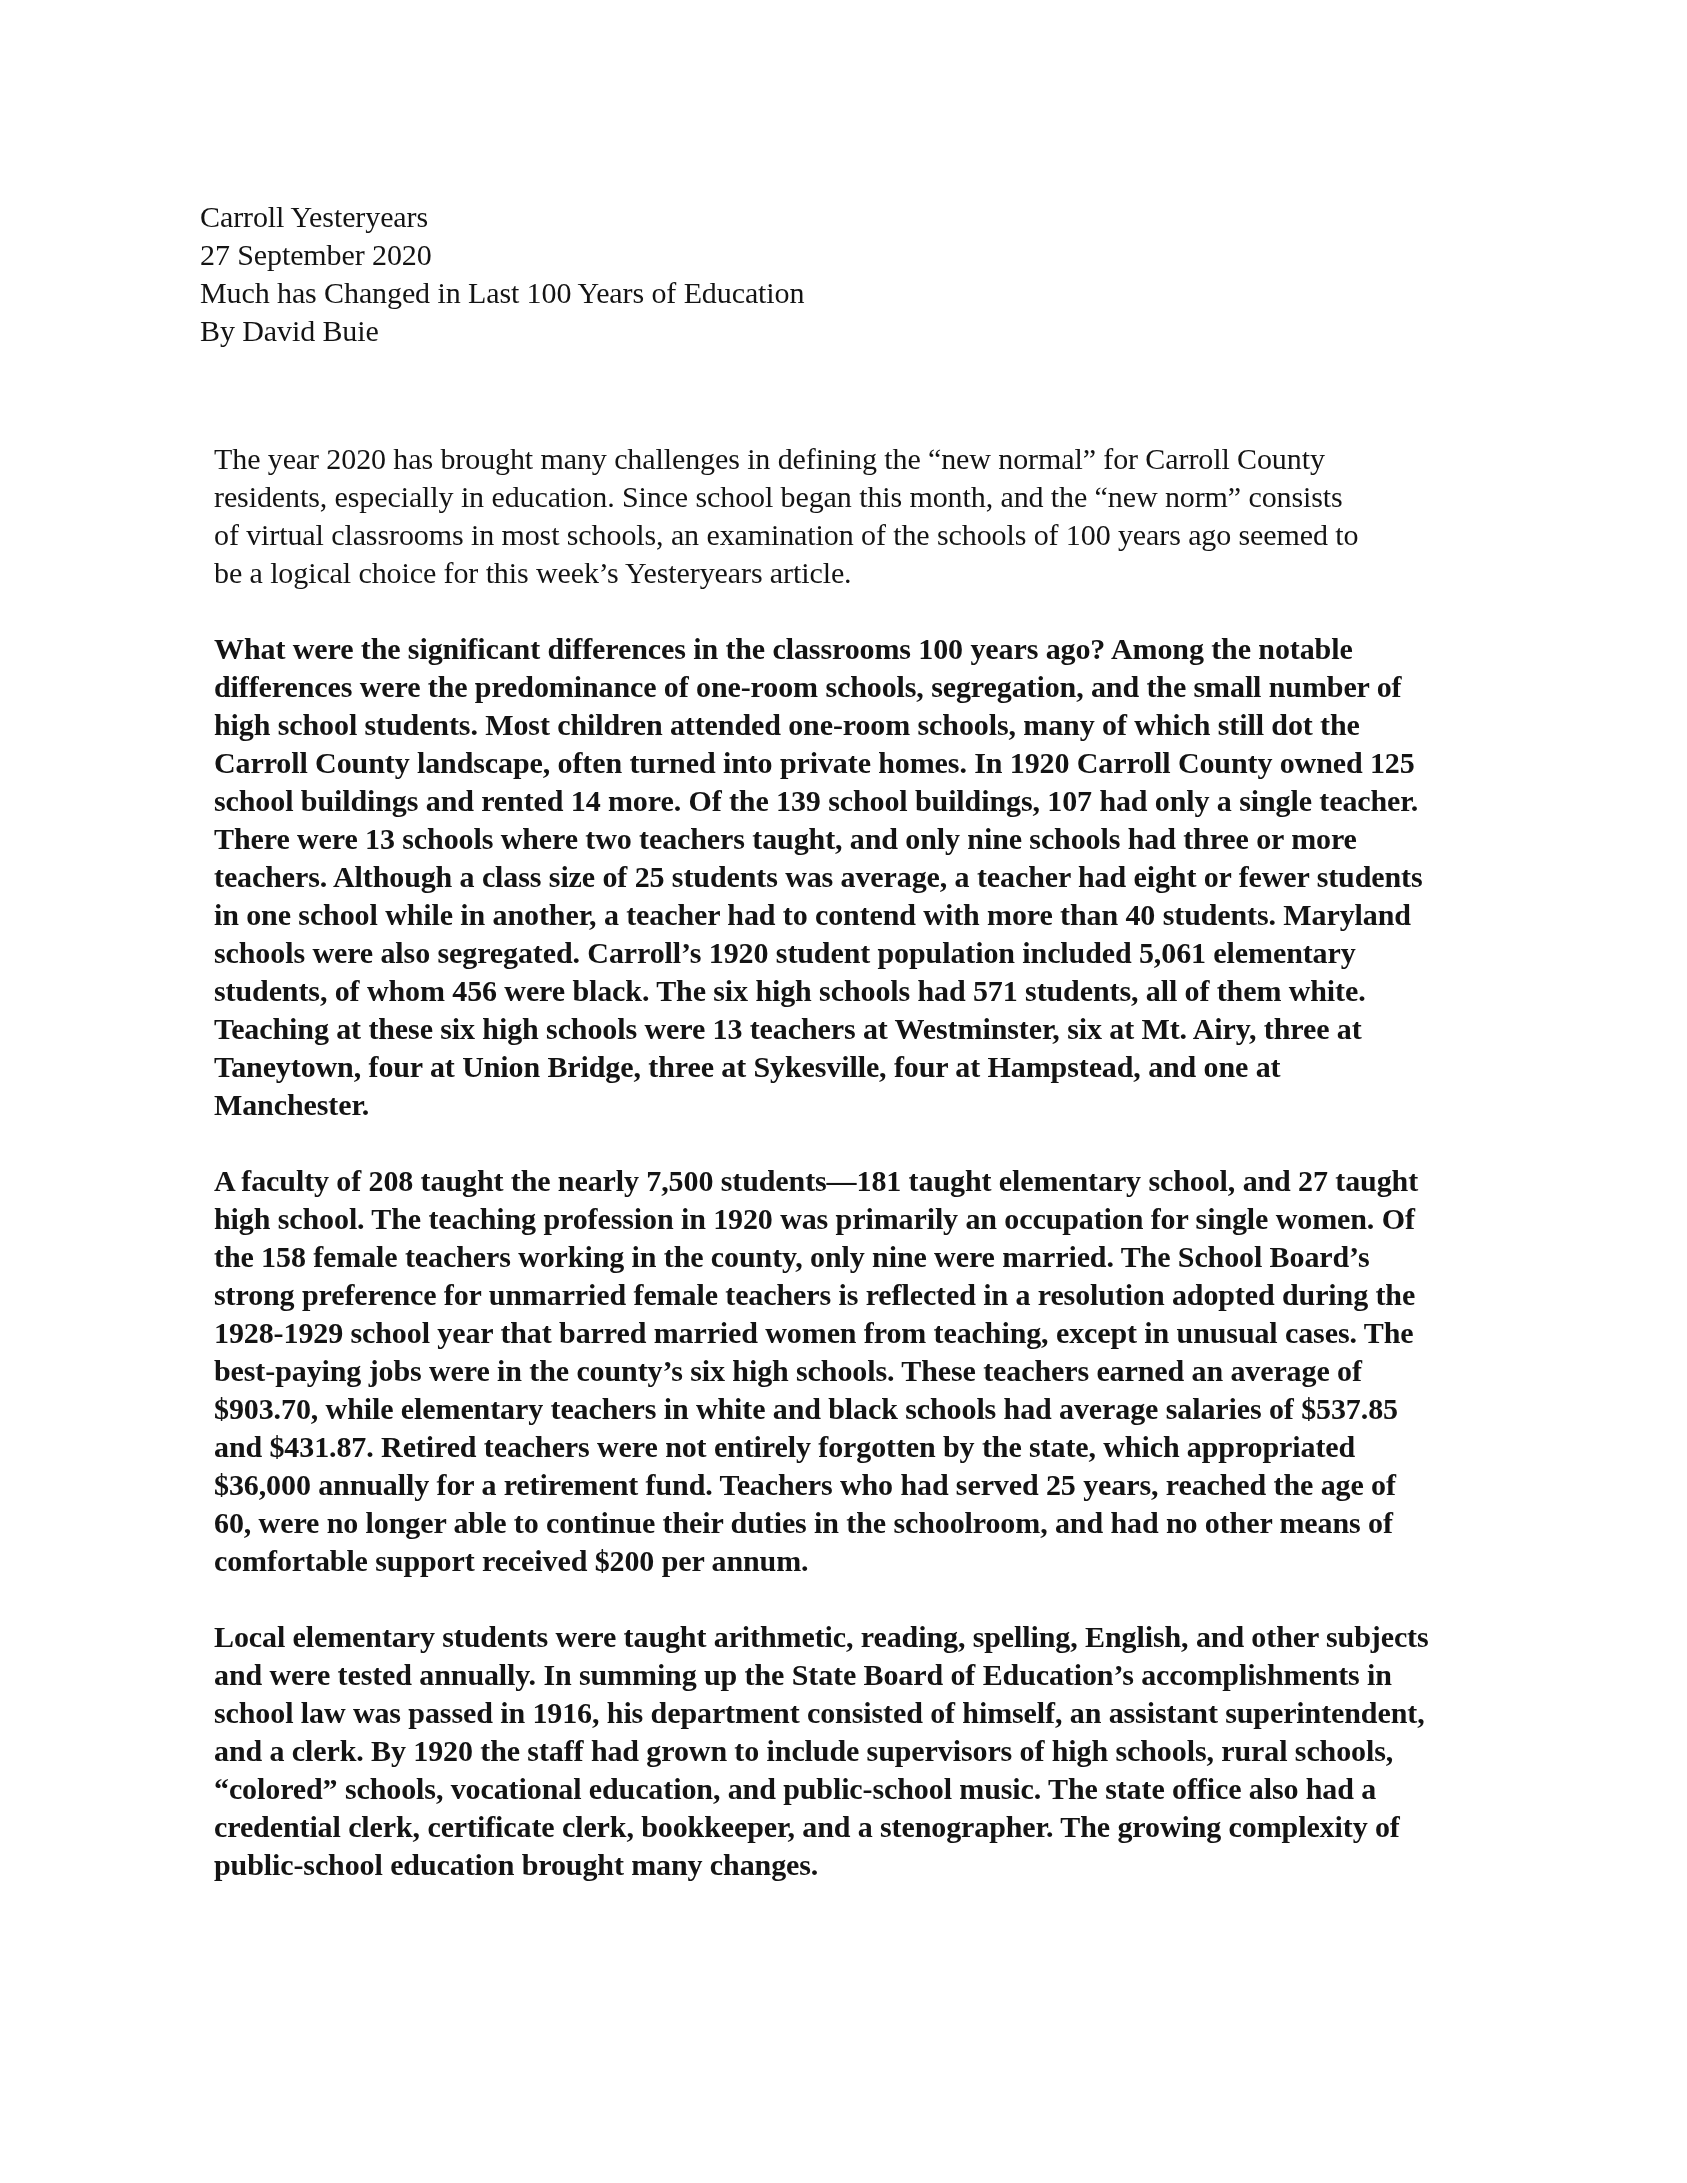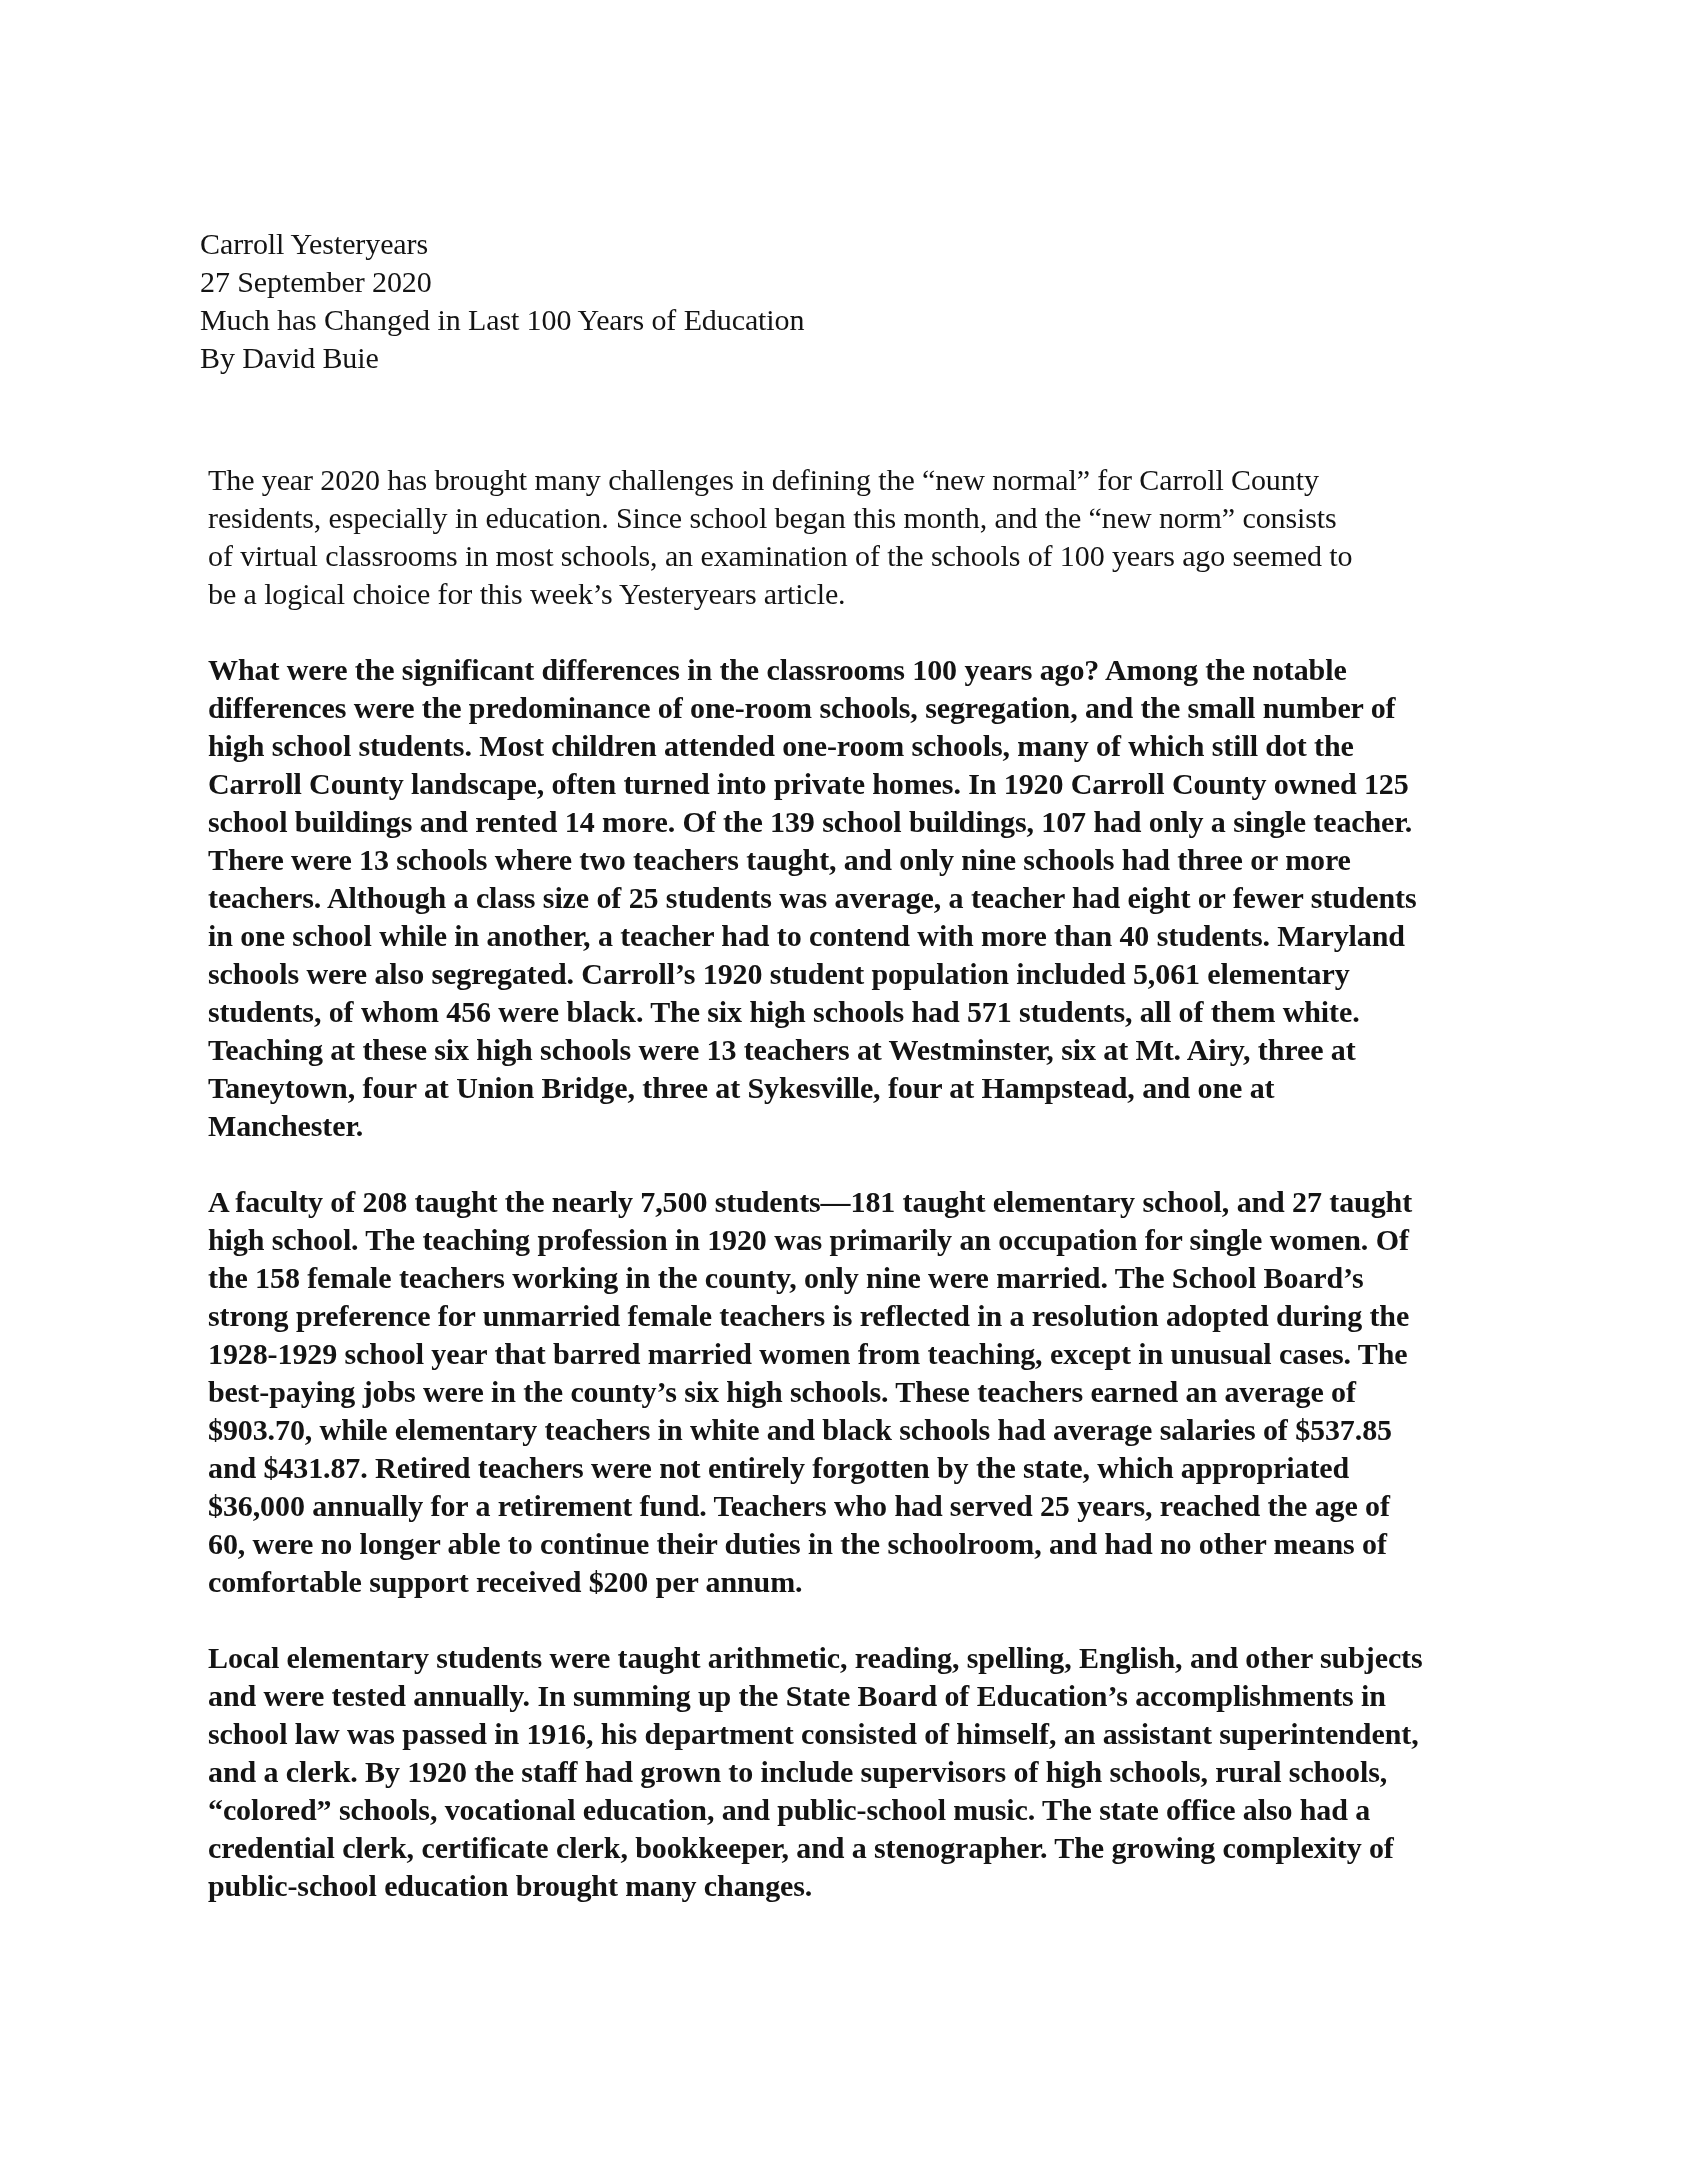--- a/index.html
+++ b/index.html
@@ -23,27 +23,26 @@
     }
     .line {
       display: block;
       font-size: 30px;
       line-height: 38px;
       white-space: nowrap;
       letter-spacing: -0.1px;
     }
     .header {
       margin-bottom: 0;
-      margin-top: 27px;
     }
     .header-gap {
       height: 76px;
     }
     .para {
-      margin: 8px;
+      margin: 14px;
     }
     .para + .para {
       margin-top: 38px;
       font-weight: bold;
     }
   </style>
 </head>
 <body>
 
 <div class="page">

